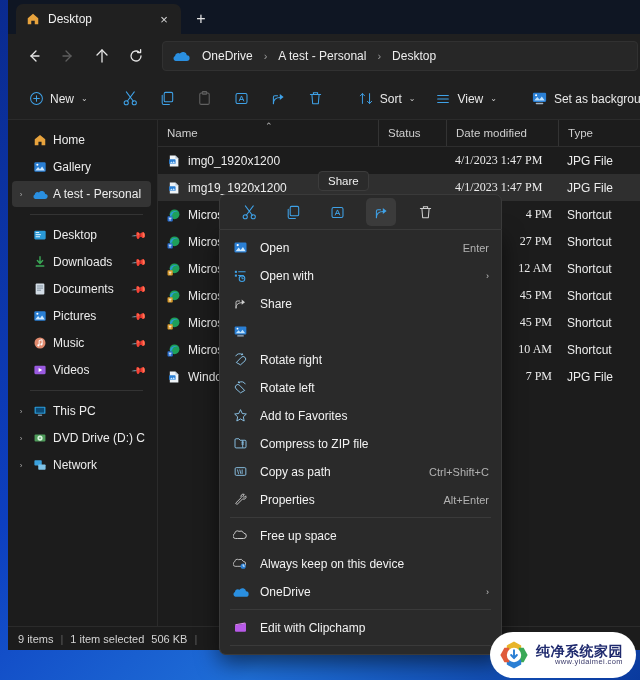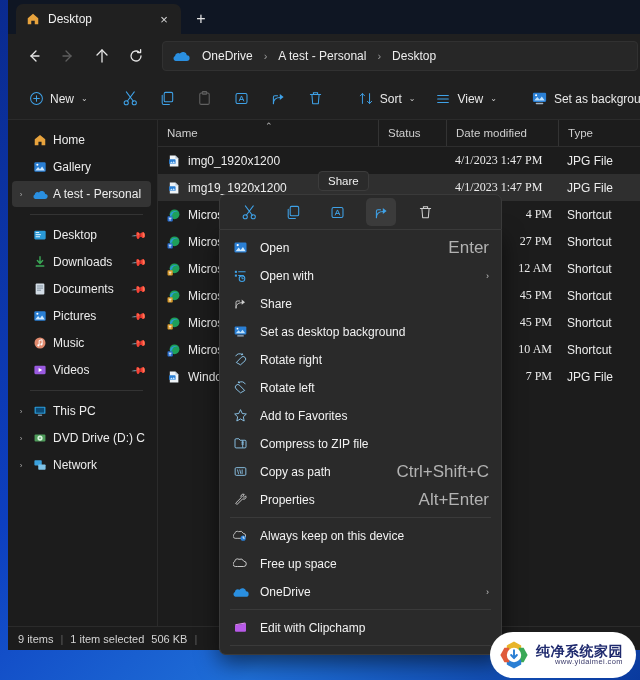--- a/index.html
+++ b/index.html
@@ -158,21 +158,21 @@
     box-shadow: 0 8px 22px rgba(0,0,0,.55);
   }
   .mi {
     height: 27px; margin: 1px 4px; border-radius: 4px;
     display: flex; align-items: center; padding: 0 8px;
     color: #f2f2f2; font-size: 12px; gap: 11px;
   }
   .mi.highlight { background: #2f3b52; }
   .mi-ico { width: 17px; display: flex; align-items: center; justify-content: center; flex: none; }
   .mi-label { flex: 1; white-space: nowrap; }
-  .mi-accel { font-size: 17px; color: #b2b2b2; }
+  .mi-accel { font-size: 11px; color: #b2b2b2; }
   .mi-sub { font-size: 9px; color: #c6c6c6; }
   .mi-div { height: 1px; background: #3a3a3a; margin: 4px 10px; }
   
   #watermark {
     position: absolute; right: 4px; bottom: 2px; z-index: 90;
     width: 146px; height: 46px; background: #ffffff;
     border-radius: 23px; display: flex; align-items: center;
     padding-left: 8px; gap: 6px;
   }
   .wm-text { display: flex; flex-direction: column; line-height: 1.05; text-align: right; }
@@ -770,21 +770,20 @@
 
   <div class="mi">
     <span class="mi-ico">
         <svg width="15" height="15" viewBox="0 0 18 18">
           <rect x="2" y="3" width="14" height="9.6" rx="1.2" fill="#2a7fd4"></rect>
           <path d="M3.4 11 L6.6 7.4 L9 10 L11.4 7 L14.6 11 Z" fill="#bfe3ff"></path>
           <circle cx="5.4" cy="5.6" r="1.1" fill="#fff"></circle>
           <rect x="5" y="13.4" width="8" height="1.6" rx=".7" fill="#9fb3c6"></rect>
         </svg>
       </span>
-    <span class="mi-label">Set as desktop background</span>
   </div>
 
   <div class="mi">
     <span class="mi-ico">
         <svg width="15" height="15" viewBox="0 0 18 18">
           <path d="M4 12.6 L10 6.4 A3 3 0 0 1 14.4 10.6 L9 15.4 Z" stroke="#8fc9ef" stroke-width="1.1" fill="none" stroke-linejoin="round"></path>
           <path d="M3.4 4.6 A4.6 4.6 0 0 1 10.6 3" stroke="#8fc9ef" stroke-width="1.1" fill="none" stroke-linecap="round"></path>
           <path d="M10.6 1 L12.4 3.1 L10 4.2" fill="#8fc9ef"></path>
         </svg>
       </span>
@@ -840,35 +839,35 @@
       </span>
     <span class="mi-label">Properties</span>
     <span class="mi-accel">Alt+Enter</span>
   </div>
 
   <div class="mi-div"></div>
 
   <div class="mi">
     <span class="mi-ico">
         <svg width="15" height="15" viewBox="0 0 18 18">
+          <path d="M5.4 12.6 h7.2 a3.2 3.2 0 0 0 .3-6.4 A4.3 4.3 0 0 0 7.2 4 A3.4 3.4 0 0 0 2 6.8 A3 3 0 0 0 2.8 12.6 Z" stroke="#e0e0e0" stroke-width="1.05" fill="none" stroke-linejoin="round"></path>
+        </svg>
+      </span>
+    <span class="mi-label">Free up space</span>
+  </div>
+
+  <div class="mi">
+    <span class="mi-ico">
+        <svg width="15" height="15" viewBox="0 0 18 18">
           <path d="M5 12.4 h7 a3 3 0 0 0 .3-6 A4.1 4.1 0 0 0 6.8 4.4 A3.2 3.2 0 0 0 2 7 A2.8 2.8 0 0 0 2.6 12.4 Z" stroke="#cfcfcf" stroke-width="1.05" fill="none" stroke-linejoin="round"></path>
           <circle cx="12.2" cy="12.2" r="3.1" fill="#2a7fd4"></circle>
           <path d="M12.2 10.4 V12.2 H13.6" stroke="#fff" stroke-width="1" fill="none" stroke-linecap="round"></path>
         </svg>
       </span>
     <span class="mi-label">Always keep on this device</span>
-  </div>
-
-  <div class="mi">
-    <span class="mi-ico">
-        <svg width="15" height="15" viewBox="0 0 18 18">
-          <path d="M5.4 12.6 h7.2 a3.2 3.2 0 0 0 .3-6.4 A4.3 4.3 0 0 0 7.2 4 A3.4 3.4 0 0 0 2 6.8 A3 3 0 0 0 2.8 12.6 Z" stroke="#e0e0e0" stroke-width="1.05" fill="none" stroke-linejoin="round"></path>
-        </svg>
-      </span>
-    <span class="mi-label">Free up space</span>
   </div>
 
   <div class="mi">
     <span class="mi-ico">
         <svg width="16" height="12" viewBox="0 0 20 14">
           <path d="M6 13 h10 a3.4 3.4 0 0 0 .3-6.8 A4.6 4.6 0 0 0 8 4.2 A3.6 3.6 0 0 0 2.4 7 A3.2 3.2 0 0 0 3 13 Z" fill="#2a8fe0"></path>
         </svg>
       </span>
     <span class="mi-label">OneDrive</span>
     <span class="mi-sub">›</span>

